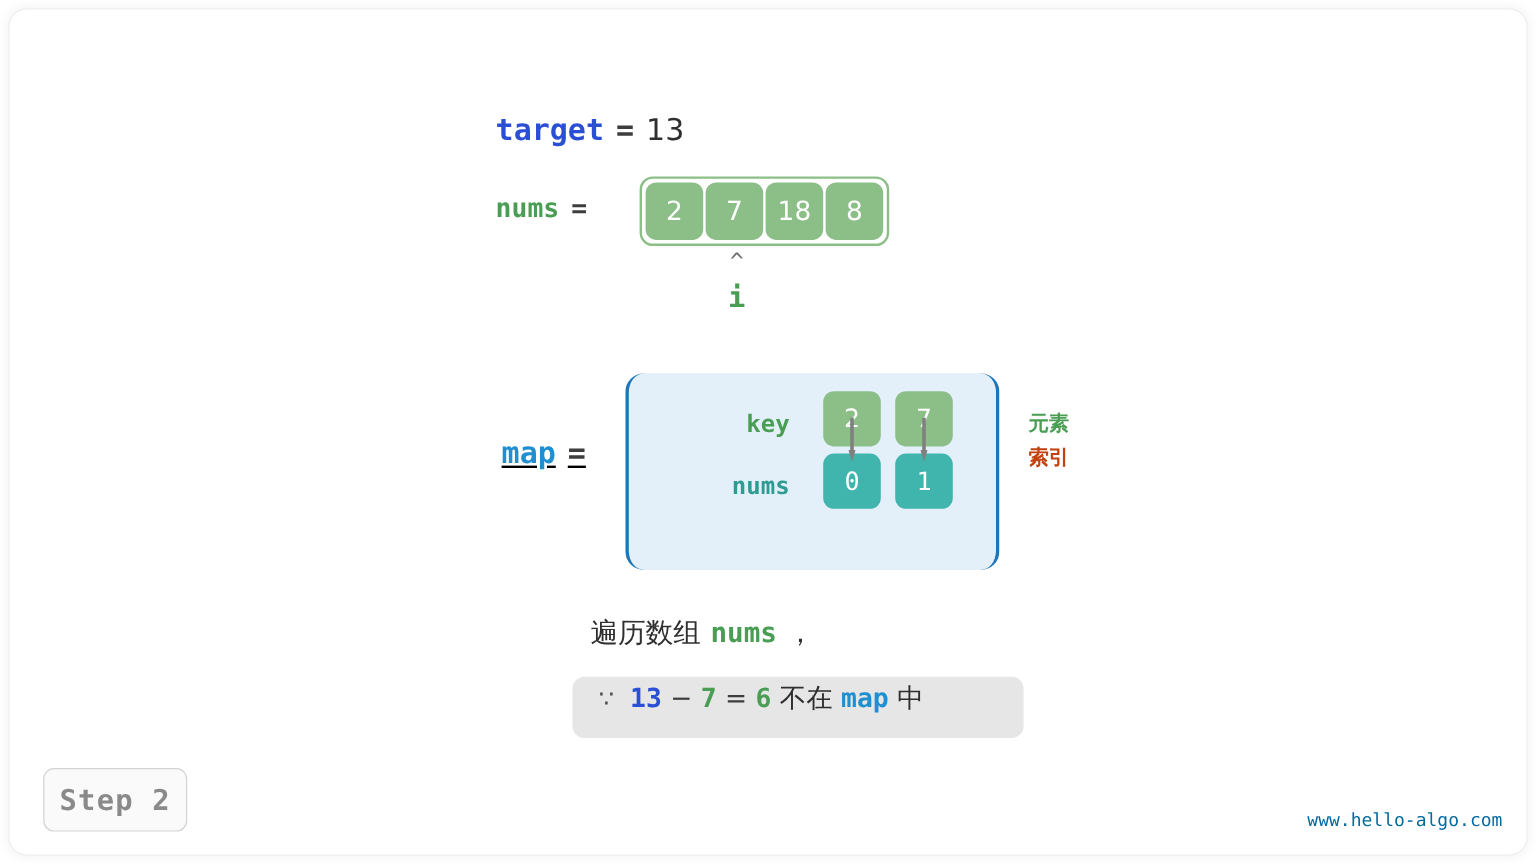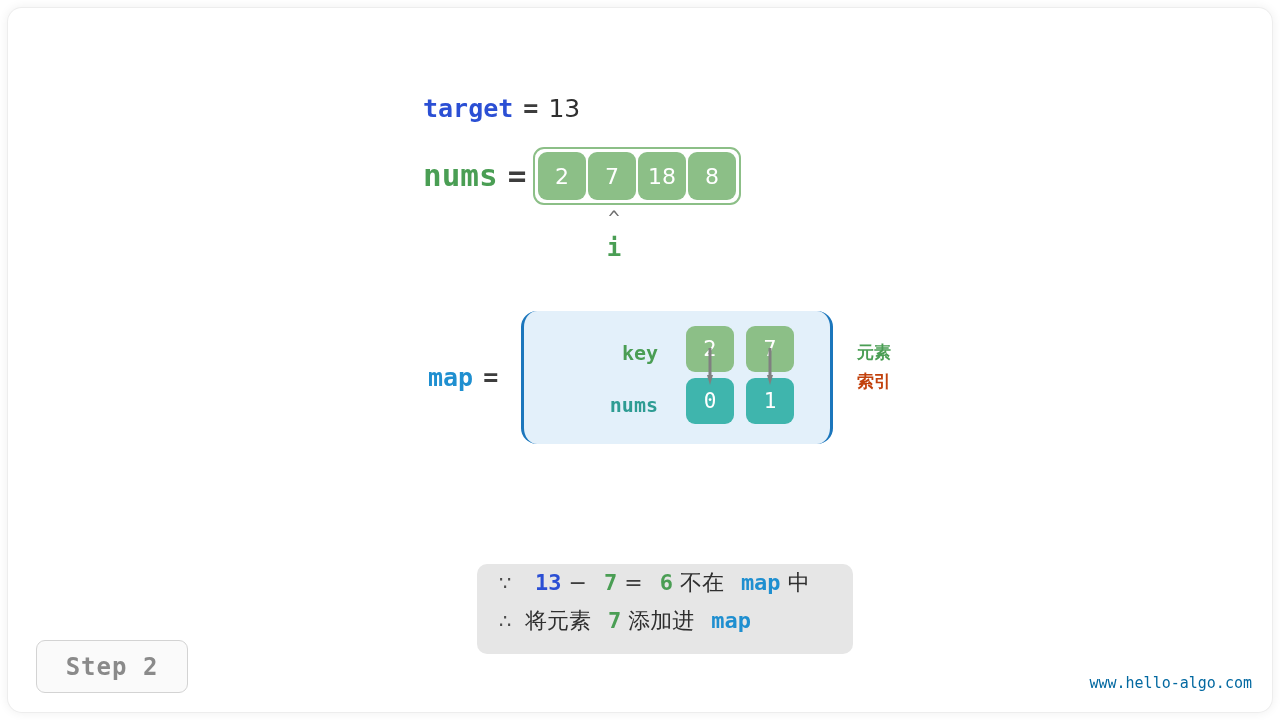--- a/index.html
+++ b/index.html
@@ -31,21 +31,20 @@
     border-radius: 14px;
     background: #ffffff;
     box-shadow: 0 0 0 1px #ededed, 0 0 10px 2px rgba(0,0,0,0.055);
     box-sizing: border-box;
   }
 
   
   .mono {
     font-family: "DejaVu Sans Mono", monospace;
     font-weight: bold;
-    margin-left: 10px;
   }
   .var-blue   { color: #2b4fd4; }   
   .var-cyan   { color: #1f8fd0; }   
   .var-green  { color: #4a9e54; }
   .op         { color: #3d3d3d; }
 
   
   #target-row {
     position: absolute;
     left: 413px;
@@ -60,21 +59,21 @@
     font-weight: normal;
     color: #2f2f2f;
     font-size: 25px;
   }
 
   
   #nums-label {
     position: absolute;
     left: 413px;
     top: 160px;
-    font-size: 31px;
+    font-size: 22px;
     line-height: 30px;
     white-space: nowrap;
     text-align: right;
   }
   #nums-label .eq { margin-left: 10px; color: #3d3d3d; }
 
   #array-wrap {
     position: absolute;
     left: 533px;
     top: 147px;
@@ -127,29 +126,30 @@
   }
 
   
   #map-label {
     position: absolute;
     left: 418px;
     top: 363px;
     font-size: 25px;
     line-height: 30px;
     white-space: nowrap;
+    text-decoration: underline;
   }
   #map-label .eq { margin-left: 10px; color: #3d3d3d; }
 
   #map-box {
     position: absolute;
     left: 521px;
     top: 311px;
     width: 312px;
-    height: 133px;
+    height: 164px;
     background: #e3f0fa;
     border-left: 3px solid #1b76bc;
     border-right: 3px solid #1b76bc;
     border-radius: 16px;
     box-sizing: border-box;
   }
   .map-rowlabel {
     position: absolute;
     font-family: "DejaVu Sans Mono", monospace;
     font-weight: bold;
@@ -252,21 +252,21 @@
     font-size: 20px;
   }
   #explain .mono { font-size: 22px; }
   #explain .sp { display: inline-block; width: 7px; }
 
   
   #step-badge {
     position: absolute;
     left: 36px;
     top: 640px;
-    width: 152px;
+    width: 120px;
     height: 53px;
     border: 1px solid #d3d3d3;
     border-radius: 9px;
     background: #fafafa;
     display: flex;
     align-items: center;
     justify-content: center;
     box-sizing: border-box;
   }
   #step-badge span {
@@ -337,28 +337,28 @@
       <svg class="map-arrow" viewBox="0 0 6 38">
         <line x1="3" y1="0" x2="3" y2="28" stroke="#808080" stroke-width="3"></line>
         <polygon points="3,37 0,27 6,27" fill="#808080"></polygon>
       </svg>
     </div>
   </div>
 
   <div class="side-note" id="note-element">元素</div>
   <div class="side-note" id="note-index">索引</div>
 
+  <div id="caption">
+    <span>遍历数组</span><span class="sp"></span><span class="mono var-green">nums</span><span class="sp"></span><span>，</span>
+  </div>
 
   <div id="explain">
     <div class="line">
       <span class="sym">∵</span><span class="mono var-blue">13</span><span class="sp"></span><span class="op">−</span><span class="sp"></span><span class="mono var-green">7</span><span class="sp"></span><span class="op">=</span><span class="sp"></span><span class="mono var-green">6</span><span class="sp"></span><span>不在</span><span class="sp"></span><span class="mono var-cyan">map</span><span class="sp"></span><span>中</span>
     </div>
-    <div class="line">
-      <span class="sym">∴</span><span>将元素</span><span class="sp"></span><span class="mono var-green">7</span><span class="sp"></span><span>添加进</span><span class="sp"></span><span class="mono var-cyan">map</span>
-    </div>
   </div>
 
   <div id="step-badge">
     <span>Step 2</span>
   </div>
 
   <div id="watermark">www.hello-algo.com</div>
 </div>
 
 </body></html>

